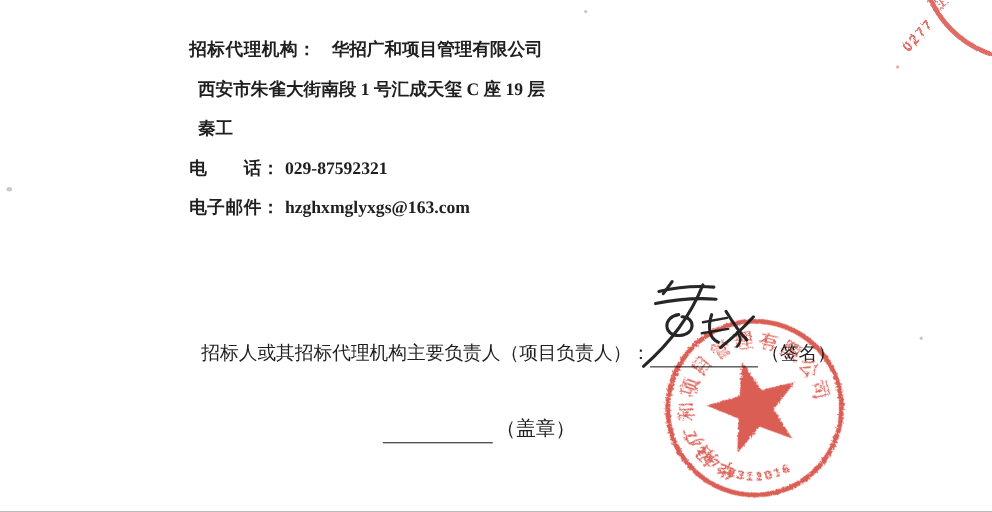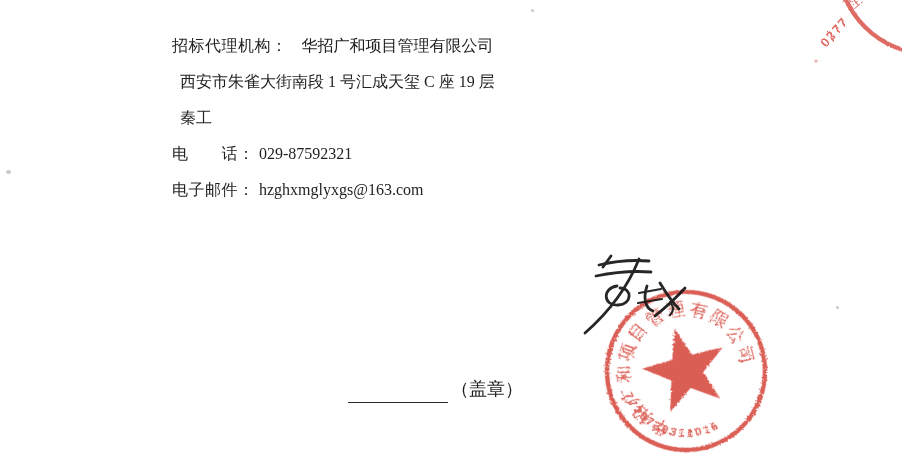--- a/index.html
+++ b/index.html
@@ -4,21 +4,21 @@
 <style>
   html,body{margin:0;padding:0;background:#888;}
   .page{
     position:relative; width:902px; height:465px; margin:0 auto;
     background:#ffffff; overflow:hidden;
     font-family:"Liberation Serif","DejaVu Serif",serif;
     color:#1f1f1f;
   }
   
   .contact{position:absolute; left:172px; top:28px; font-size:16px;}
-  .contact .row{display:flex; align-items:baseline; height:36px; line-height:36px; white-space:nowrap;}
+  .contact .row{display:flex; align-items:baseline; height:36px; line-height:36px; white-space:nowrap;font-weight:bold;}
   .contact .lbl{display:inline-block; width:79px; letter-spacing:.5px;}
   .contact .row.first .lbl{width:auto; margin-right:6px;}
   .contact .val{margin-left:8px;}
   
   .sigrow{position:absolute; display:flex; align-items:flex-end; white-space:nowrap;}
   .sigrow .txt{line-height:27px;}
   .sigrow-a{left:183px; top:307px; font-size:17px;}
   .sigrow-b{left:348px; top:376px; font-size:18px;}
   .uline{display:inline-block; border-bottom:1.6px solid #2a2a2a; height:24px;}
   .uline-a{width:98px;}
@@ -54,20 +54,25 @@
     <div class="row">
       <span class="lbl">电　　话：</span>
       <span class="val">029-87592321</span>
     </div>
     <div class="row">
       <span class="lbl">电子邮件：</span>
       <span class="val">hzghxmglyxgs@163.com</span>
     </div>
   </div>
 
+  <div class="sigrow sigrow-a">
+    <span class="txt">招标人或其招标代理机构主要负责人（项目负责人）：</span>
+    <span class="uline uline-a"></span>
+    <span class="txt suffix">（签名）</span>
+  </div>
 
   <div class="sigrow sigrow-b">
     <span class="uline uline-b"></span>
     <span class="txt suffix">（盖章）</span>
   </div>
 
   <svg class="stamp-corner" width="122" height="130" viewBox="0 0 122 130">
     <defs>
       <filter id="rough2" x="-20%" y="-20%" width="140%" height="140%">
         <feTurbulence type="fractalNoise" baseFrequency="0.55" numOctaves="2" result="n"></feTurbulence>

